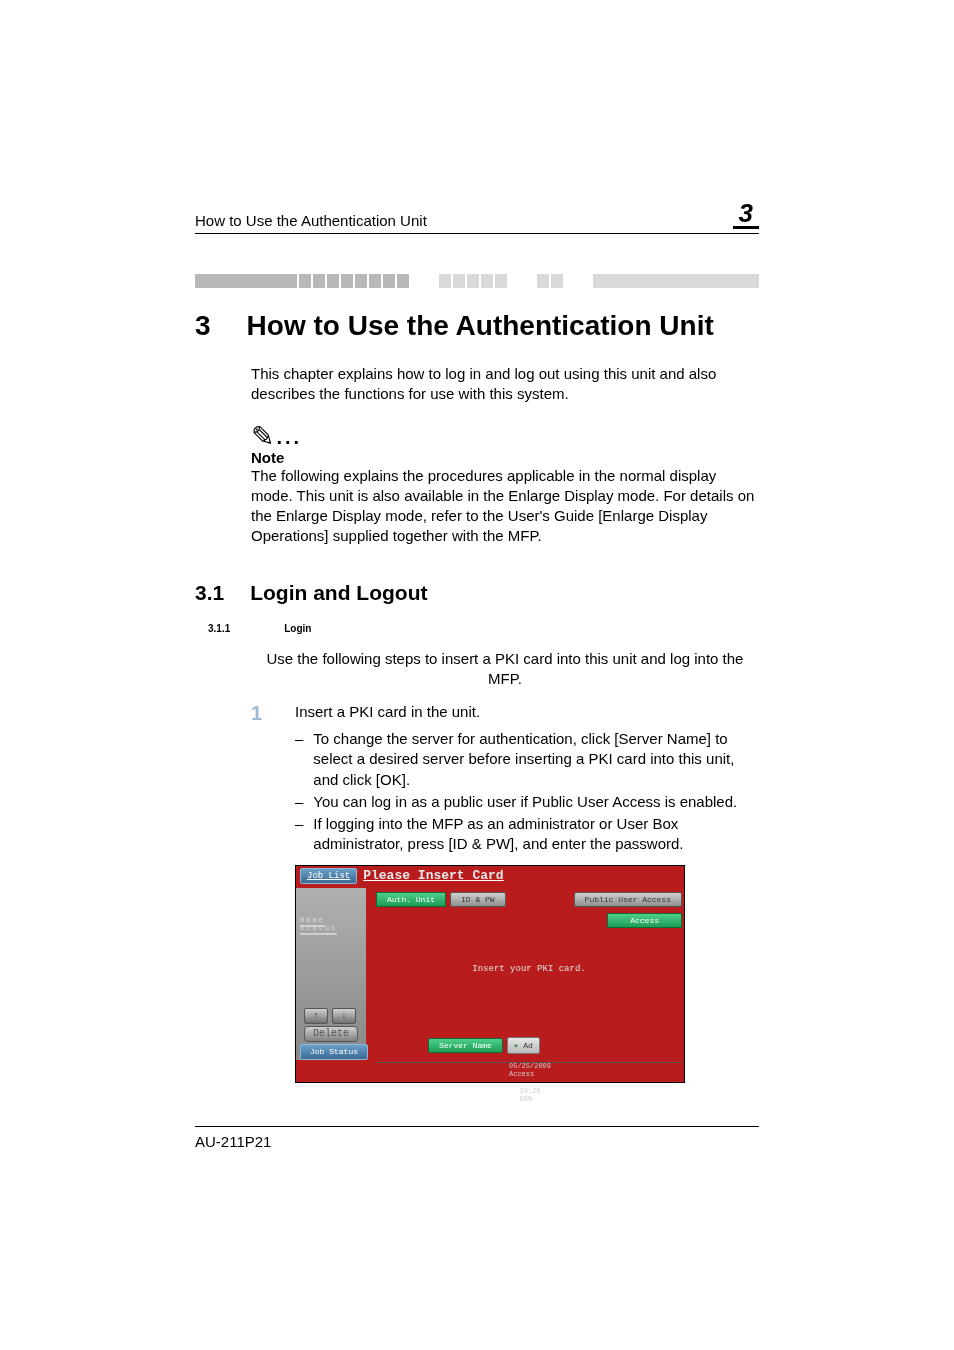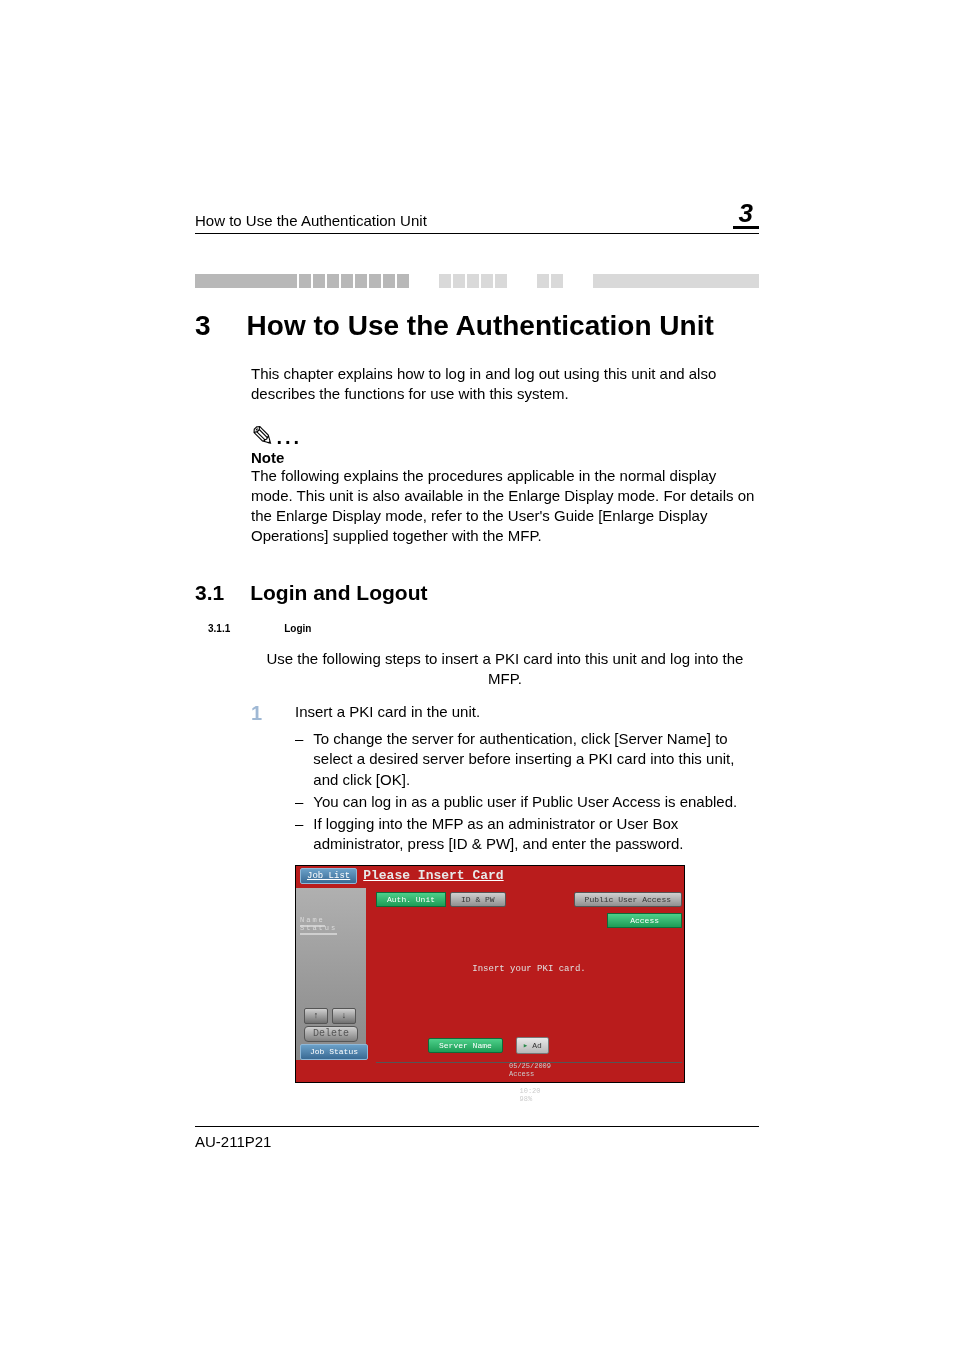--- a/index.html
+++ b/index.html
@@ -289,21 +289,21 @@
     text-align: center;
     margin-top: 36px;
     color: #e0e0e0;
     font-size: 9px;
   }
   .mfp-main .server-row {
     position: absolute;
     bottom: 6px;
     left: 4px;
     display: flex;
-    gap: 13px;
+    gap: 4px;
     align-items: center;
     padding-left: 48px;
   }
   .srv-field {
     background: linear-gradient(#e8e8e8, #b8b8b8);
     border: 1px solid #777;
     border-radius: 2px;
     color: #333;
     font-size: 8px;
     padding: 2px 6px;

